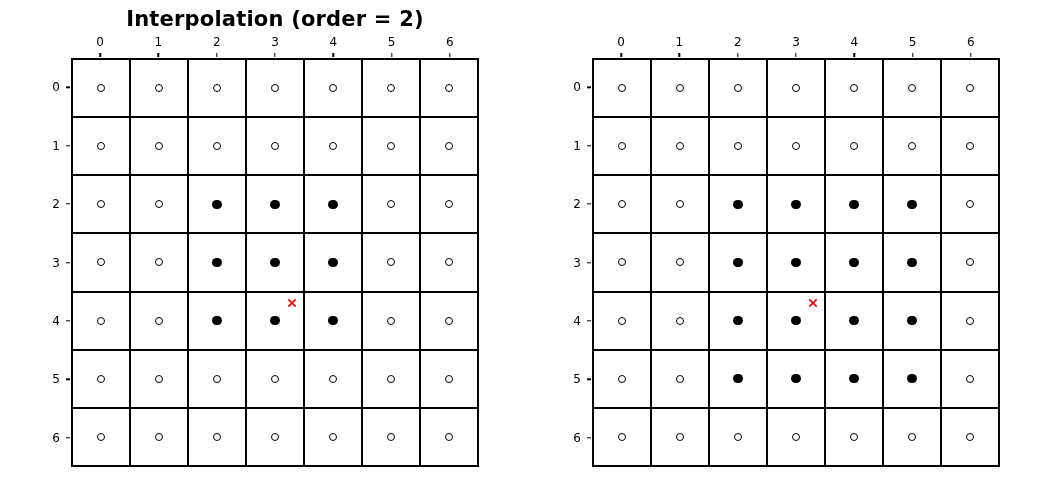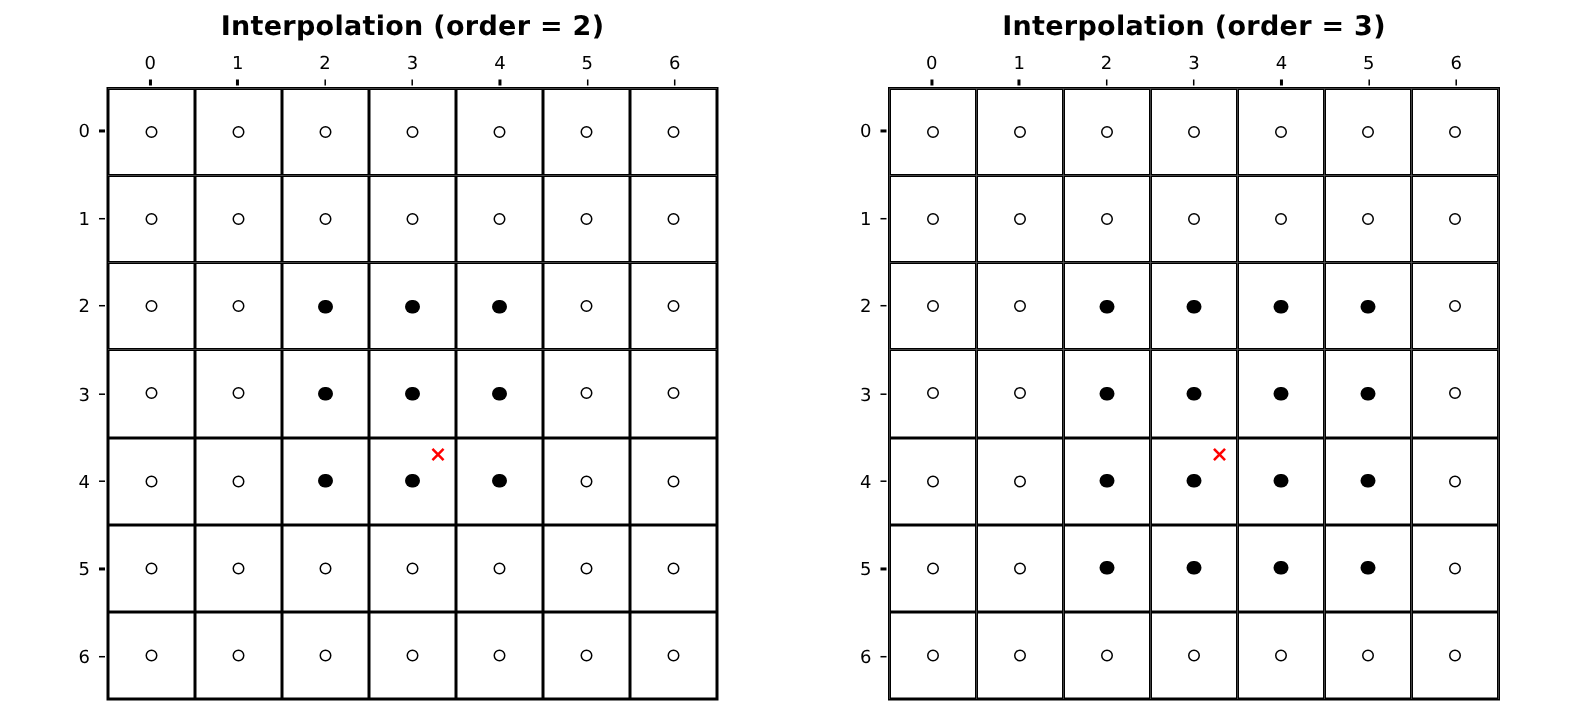--- a/index.html
+++ b/index.html
@@ -17,21 +17,21 @@
     top: 0;
     width: 408px;
     height: 480px;
   }
   .plot-title {
     position: absolute;
     top: 7px;
     left: 0;
     right: 0;
     text-align: center;
-    font-size: 18px;
+    font-size: 21px;
     font-weight: bold;
     letter-spacing: 0.2px;
     white-space: nowrap;
   }
   .grid-wrap {
     position: absolute;
     top: 58px;
     left: 0;
     width: 408px;
     height: 409px;
@@ -287,21 +287,20 @@
       <div class="cross" style="left: 54.2857%; top: 60%;">
         <svg width="11" height="11" viewBox="0 0 11 11">
           <line x1="1.8" y1="1.8" x2="9.2" y2="9.2" stroke-width="1.7" stroke="#ff0000"></line>
           <line x1="9.2" y1="1.8" x2="1.8" y2="9.2" stroke-width="1.7" stroke="#ff0000"></line>
         </svg>
       </div>
     </div>
   </div>
 
   <div class="plot" style="left: 592px;">
-    <div class="plot-title">Interpolation (order = 3)</div>
     <div class="grid-wrap">
       <div class="grid">
           <div class="cell">
             <span class="marker open"></span>
           </div>
           <div class="cell">
             <span class="marker open"></span>
           </div>
           <div class="cell">
             <span class="marker open"></span>

